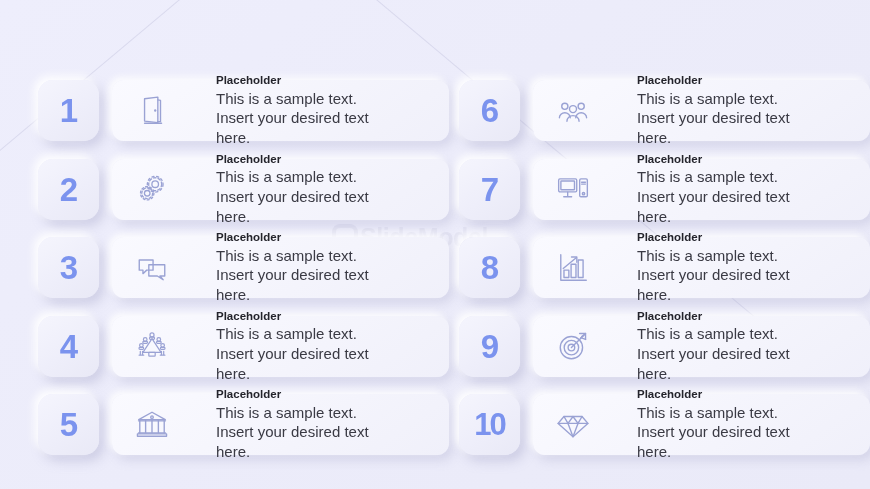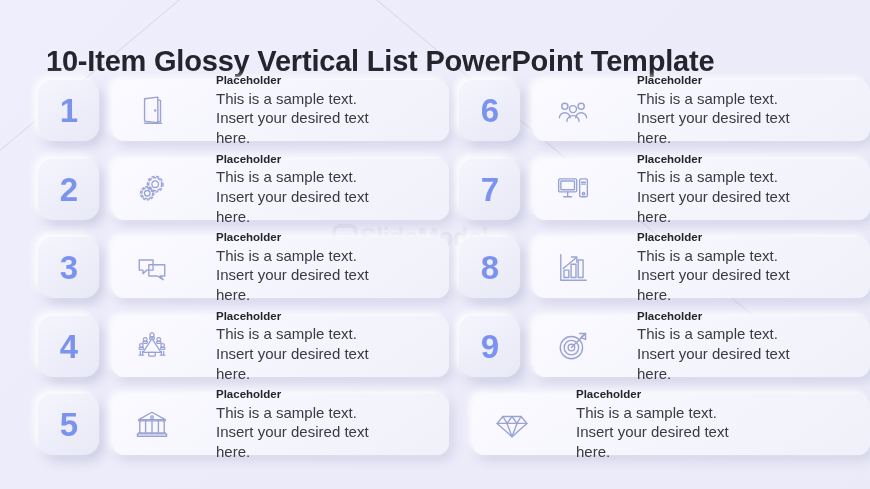--- a/index.html
+++ b/index.html
@@ -175,21 +175,20 @@
 
   <div class="wm-line wm-line-a"></div>
   <div class="wm-line wm-line-b"></div>
 
   <div id="watermark">
     <span class="wm-ring"></span>
     <span class="wm-text">SlideModel</span>
     <span class="wm-tld">.com</span>
   </div>
 
-  <h1 id="title">10-Item Glossy Vertical List PowerPoint Template</h1>
 
   <div id="columns">
     <div class="column col-left">
         <div class="row">
           <div class="badge">
             <span>1</span>
           </div>
           <div class="card">
             <div class="card-icon">
               <svg viewBox="0 0 32 32" fill="none" stroke="currentColor" stroke-width="1.3" stroke-linecap="round" stroke-linejoin="round">
@@ -378,20 +377,23 @@
       <path d="M24.2 7.2 L27.8 4.2 M23.3 8.1 L27.8 9.8"></path>
     </svg>
             </div>
             <div class="card-text">
               <div class="card-heading">Placeholder</div>
               <div class="card-body">This is a sample text. Insert your desired text here.</div>
             </div>
           </div>
         </div>
         <div class="row">
+          <div class="badge wide-num">
+            <span>10</span>
+          </div>
           <div class="card">
             <div class="card-icon">
               <svg viewBox="0 0 32 32" fill="none" stroke="currentColor" stroke-width="1.3" stroke-linecap="round" stroke-linejoin="round">
       <path d="M7.5 8 h17 L30 14.5 L16 27 L2 14.5 Z"></path>
       <path d="M2 14.5 h28"></path>
       <path d="M7.5 8 L11.3 14.5 L16 27 L20.7 14.5 L24.5 8"></path>
       <path d="M11.3 14.5 L16 8 L20.7 14.5"></path>
     </svg>
             </div>
             <div class="card-text">

